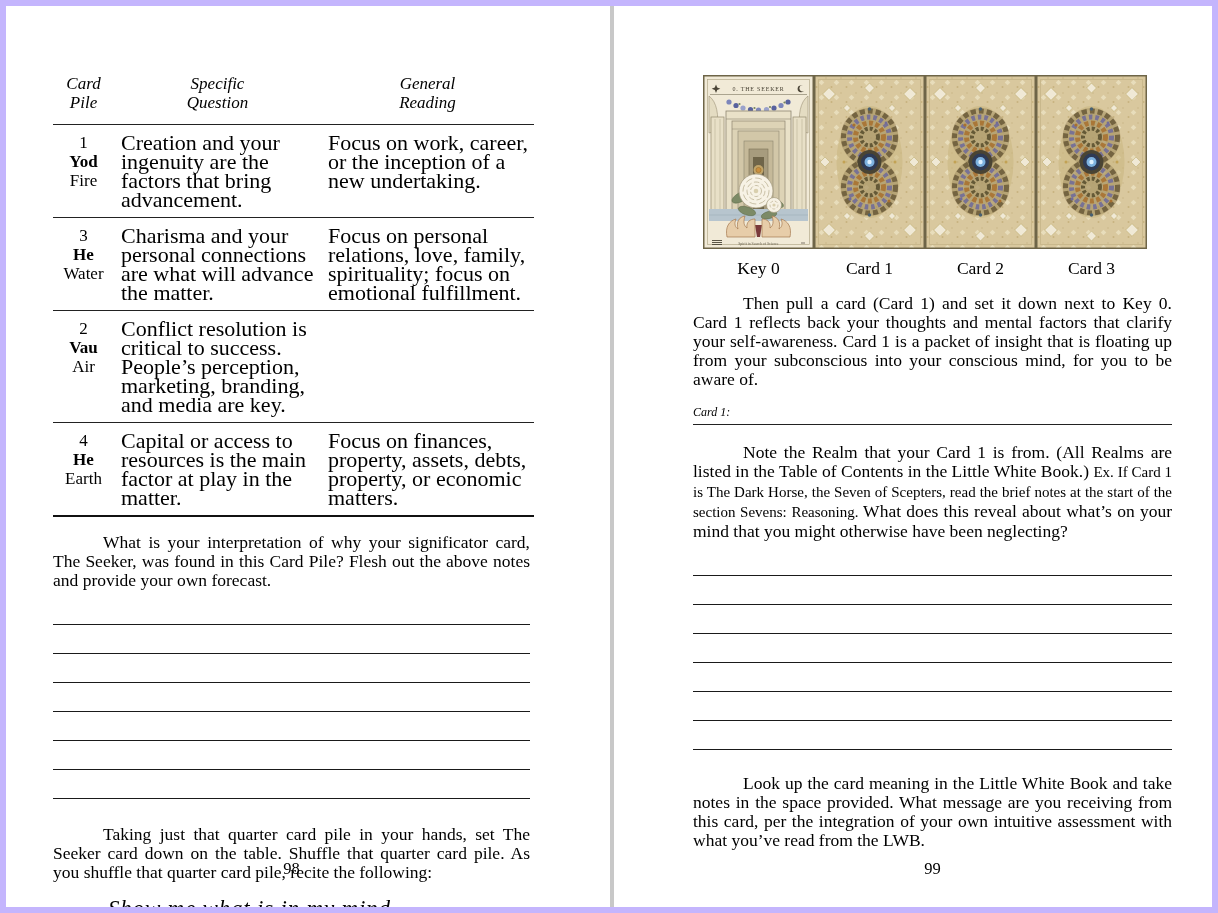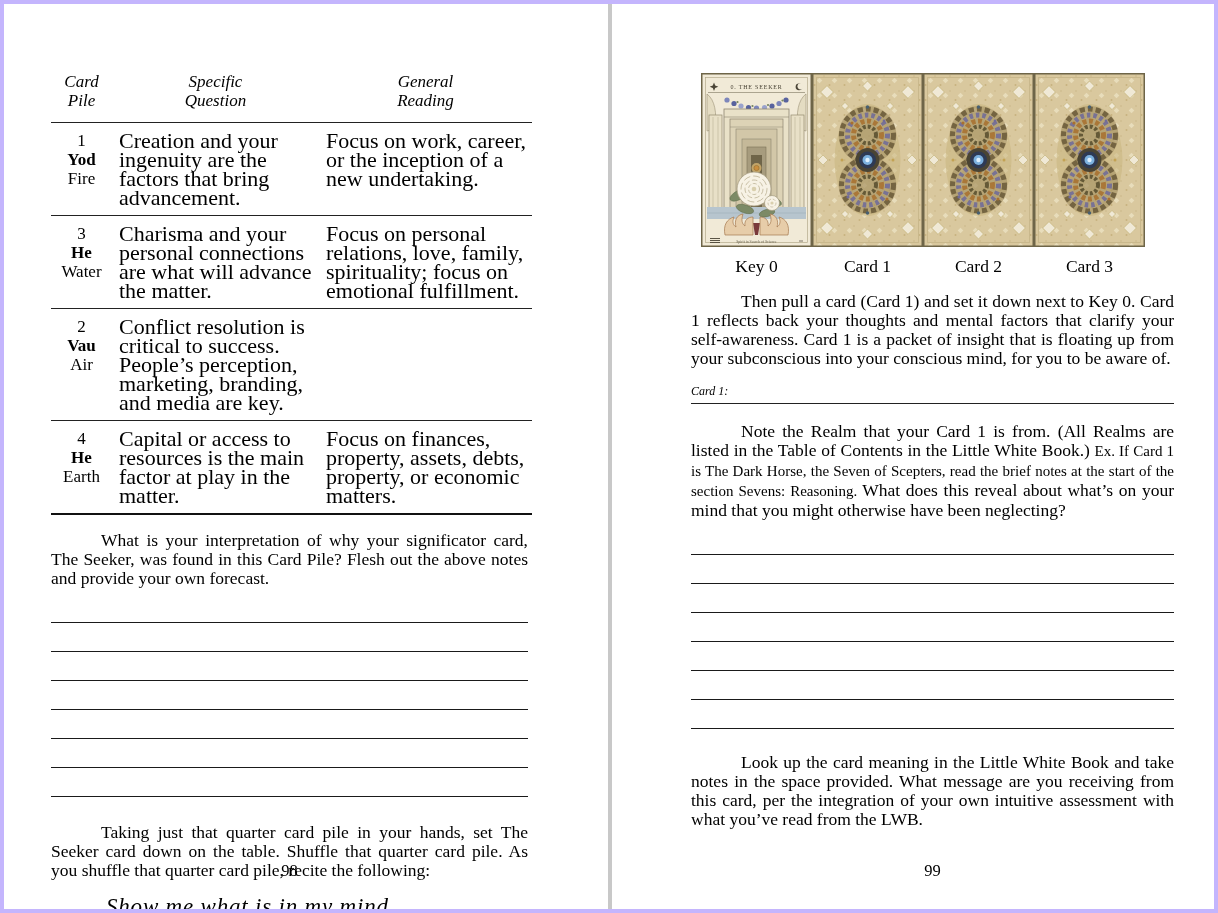--- a/index.html
+++ b/index.html
@@ -1,18 +1,18 @@
 <!DOCTYPE html>
 <html><head>
 <meta charset="utf-8">
 <style>
   html,body{margin:0;padding:0;background:#ffffff;}
   .spread{
     position:relative;width:1218px;height:913px;box-sizing:border-box;
-    border:4px solid #c4b5fd;background:#ffffff;display:flex;
+    border:6px solid #c4b5fd;background:#ffffff;display:flex;
     font-family:"Liberation Serif", serif;color:#000;
   }
   .page{box-sizing:border-box;height:100%;overflow:hidden;position:relative;}
   .page-left{width:604px;padding:68px 80px 0 47px;}
   .gutter{width:4px;background:#c8c8c8;height:100%;}
   .page-right{flex:1;padding:69px 40px 0 79px;}
 
   
   .ptable{width:481px;}
   .thead{display:flex;font-style:italic;font-size:17px;line-height:19px;margin-bottom:12px;}

